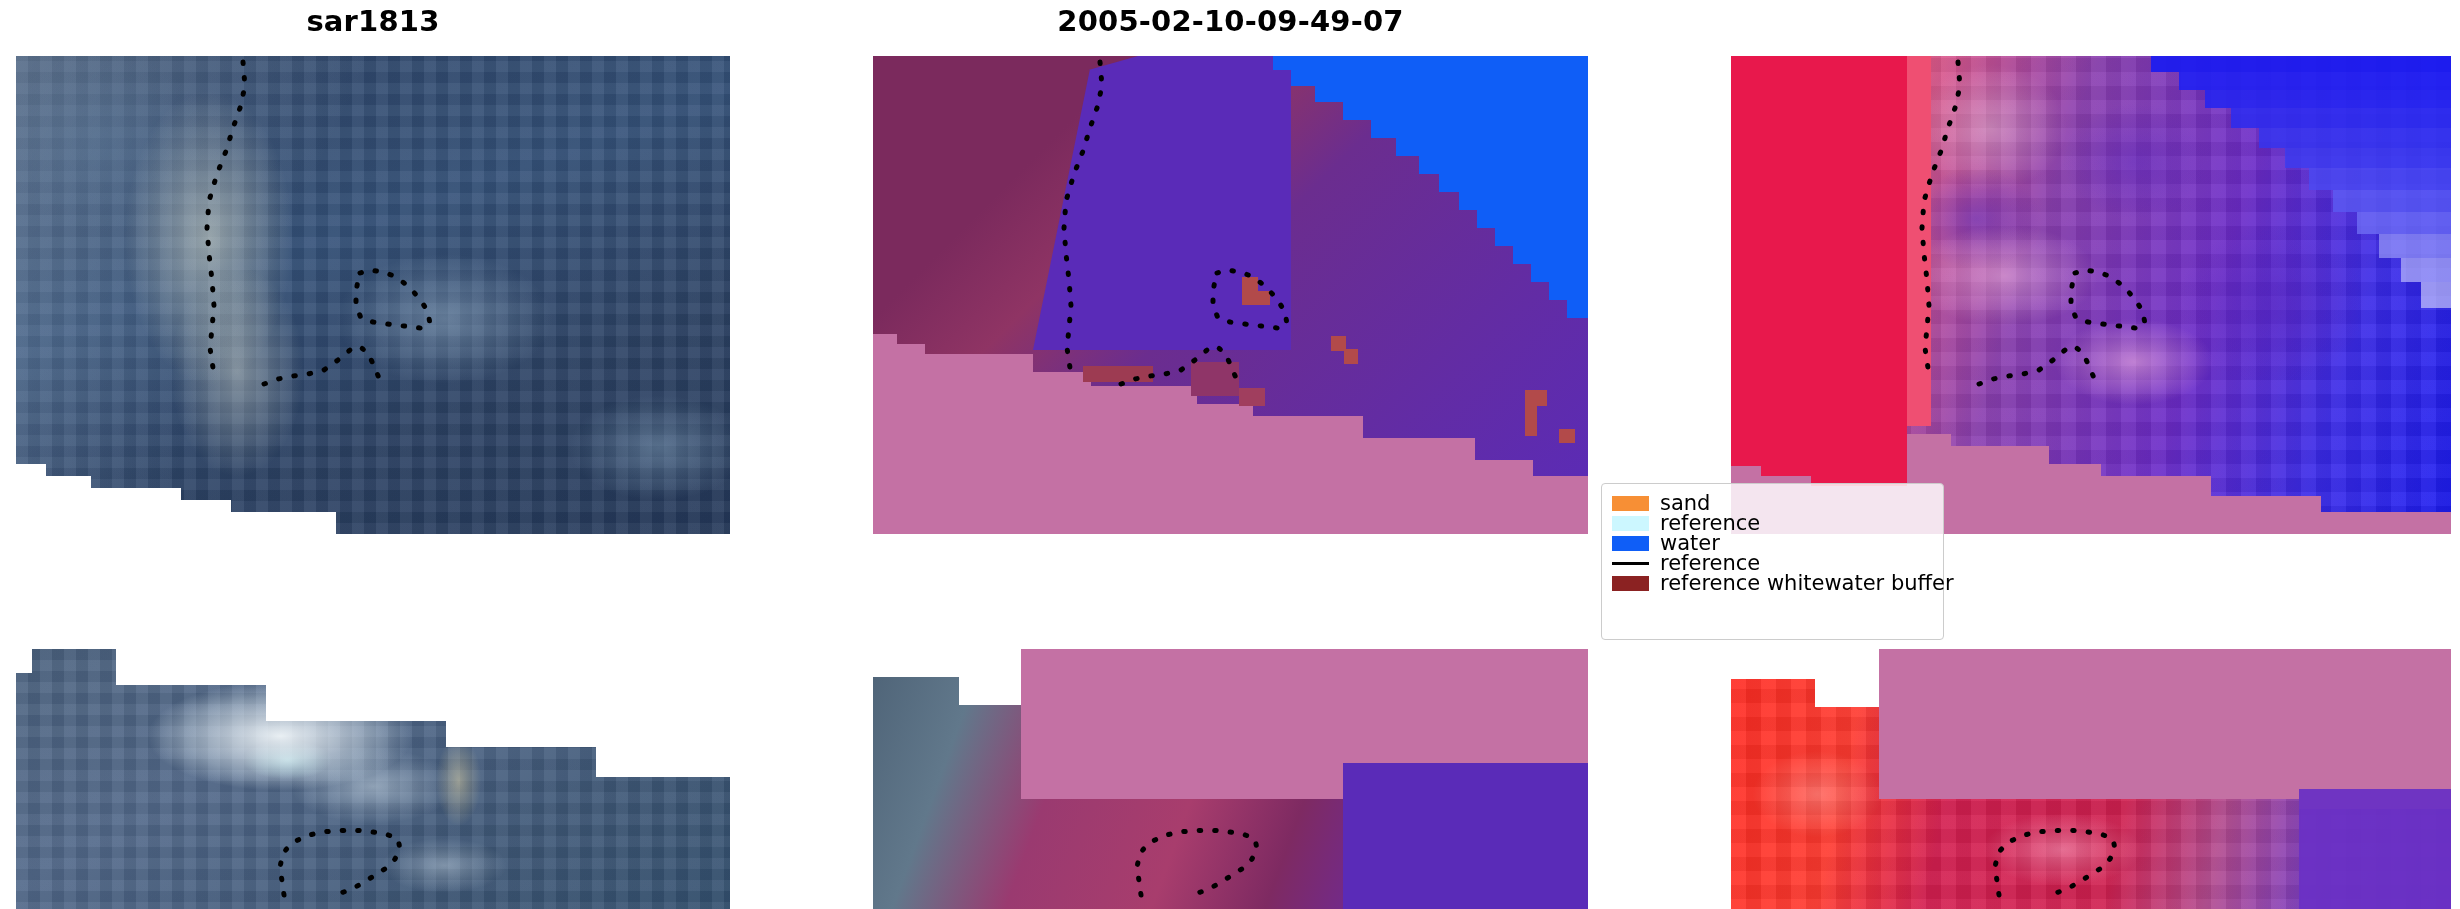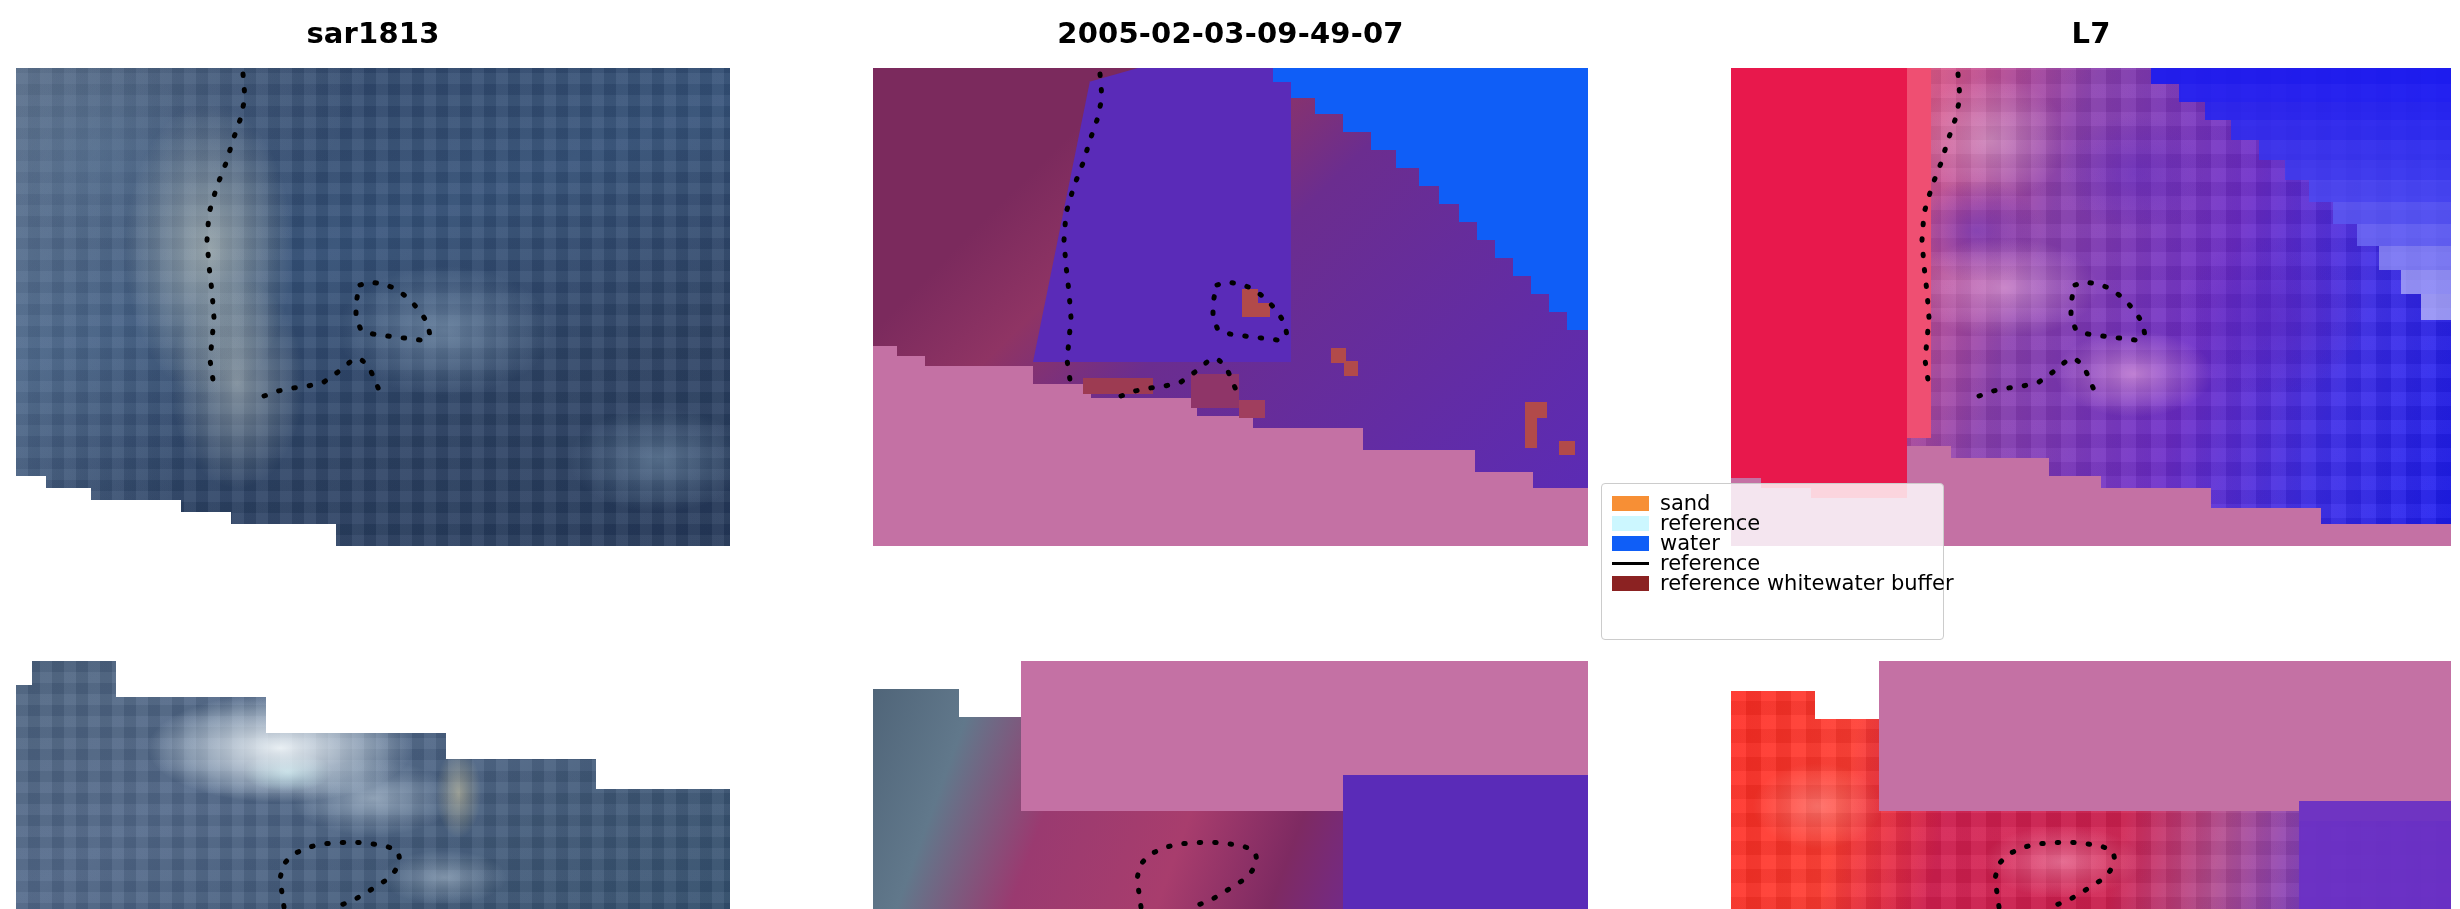--- a/index.html
+++ b/index.html
@@ -1,20 +1,20 @@
 <!DOCTYPE html>
 <html><head>
 <meta charset="utf-8">
 <style>
   html,body{margin:0;padding:0;background:#ffffff;}
   body{width:2460px;height:909px;overflow:hidden;
        font-family:"DejaVu Sans","Liberation Sans",sans-serif;}
   .figure{position:relative;width:2460px;height:909px;background:#ffffff;}
 
-  .panel{position:absolute;top:16px;height:684px;}
+  .panel{position:absolute;top:4px;height:684px;}
   .panel-title{position:absolute;top:0;left:0;width:100%;text-align:center;
                font-size:29px;font-weight:bold;color:#000000;line-height:34px;
                letter-spacing:0.2px;}
 
   .axes{position:absolute;overflow:hidden;background:#ffffff;}
   .axes-top{top:52px;height:478px;}
   .axes-bot{top:645px;height:264px;}
 
   .raster{position:absolute;left:0;top:0;width:100%;height:100%;
           background-repeat:no-repeat;background-size:100% 100%;
@@ -100,21 +100,21 @@
             <path d="M268,246 L266,232 L264,218 L267,204 L276,194 L290,187 L305,183
                      L320,182 L334,181 L350,182 L370,185 L382,190 L384,200 L379,210
                      L372,218 L362,224 L350,232 L336,240 L322,245"></path>
           </g>
         </svg>
       </div>
     </div>
   </div>
 
   <div class="panel" style="left:873px;width:715px;">
-    <div class="panel-title">2005-02-03-09-49-07</div>
+    <div class="panel-title">2005-02-10-09-49-07</div>
 
     <div class="axes axes-top" style="left:0;width:715px;">
       <div class="raster" style="background-image:
           linear-gradient(135deg,#7b2a5d 0%,#7b2a5d 22%,#8f3464 34%,#6b2d8f 48%,#5a2bb8 100%);"></div>
 
       <div class="mask" style="background:#0f5ef7;left:400px;top:0;width:315px;height:14px;"></div>
       <div class="mask" style="background:#0f5ef7;left:418px;top:14px;width:297px;height:16px;"></div>
       <div class="mask" style="background:#0f5ef7;left:442px;top:30px;width:273px;height:16px;"></div>
       <div class="mask" style="background:#0f5ef7;left:470px;top:46px;width:245px;height:18px;"></div>
       <div class="mask" style="background:#0f5ef7;left:498px;top:64px;width:217px;height:18px;"></div>
@@ -189,21 +189,20 @@
             <path d="M268,246 L266,232 L264,218 L267,204 L276,194 L290,187 L305,183
                      L320,182 L334,181 L350,182 L370,185 L382,190 L384,200 L379,210
                      L372,218 L362,224 L350,232 L336,240 L322,245"></path>
           </g>
         </svg>
       </div>
     </div>
   </div>
 
   <div class="panel" style="left:1731px;width:720px;">
-    <div class="panel-title">L7</div>
 
     <div class="axes axes-top" style="left:0;width:720px;">
       <div class="raster" style="background-image:
           radial-gradient(ellipse 110px 90px at 36% 15%, rgba(255,255,255,0.30) 0%, rgba(255,255,255,0) 70%),
           radial-gradient(ellipse 130px 70px at 38% 46%, rgba(255,200,230,0.45) 0%, rgba(255,200,230,0) 72%),
           radial-gradient(ellipse 110px 60px at 56% 64%, rgba(255,190,225,0.50) 0%, rgba(255,190,225,0) 72%),
           radial-gradient(ellipse 90px 70px at 34% 34%, rgba(80,40,190,0.45) 0%, rgba(80,40,190,0) 72%),
           radial-gradient(ellipse 100px 80px at 56% 22%, rgba(90,40,190,0.40) 0%, rgba(90,40,190,0) 72%),
           radial-gradient(ellipse 130px 110px at 75% 52%, rgba(85,35,185,0.45) 0%, rgba(85,35,185,0) 72%),
           repeating-linear-gradient(90deg, rgba(255,255,255,0.05) 0 15px, rgba(0,0,0,0.05) 15px 30px),

